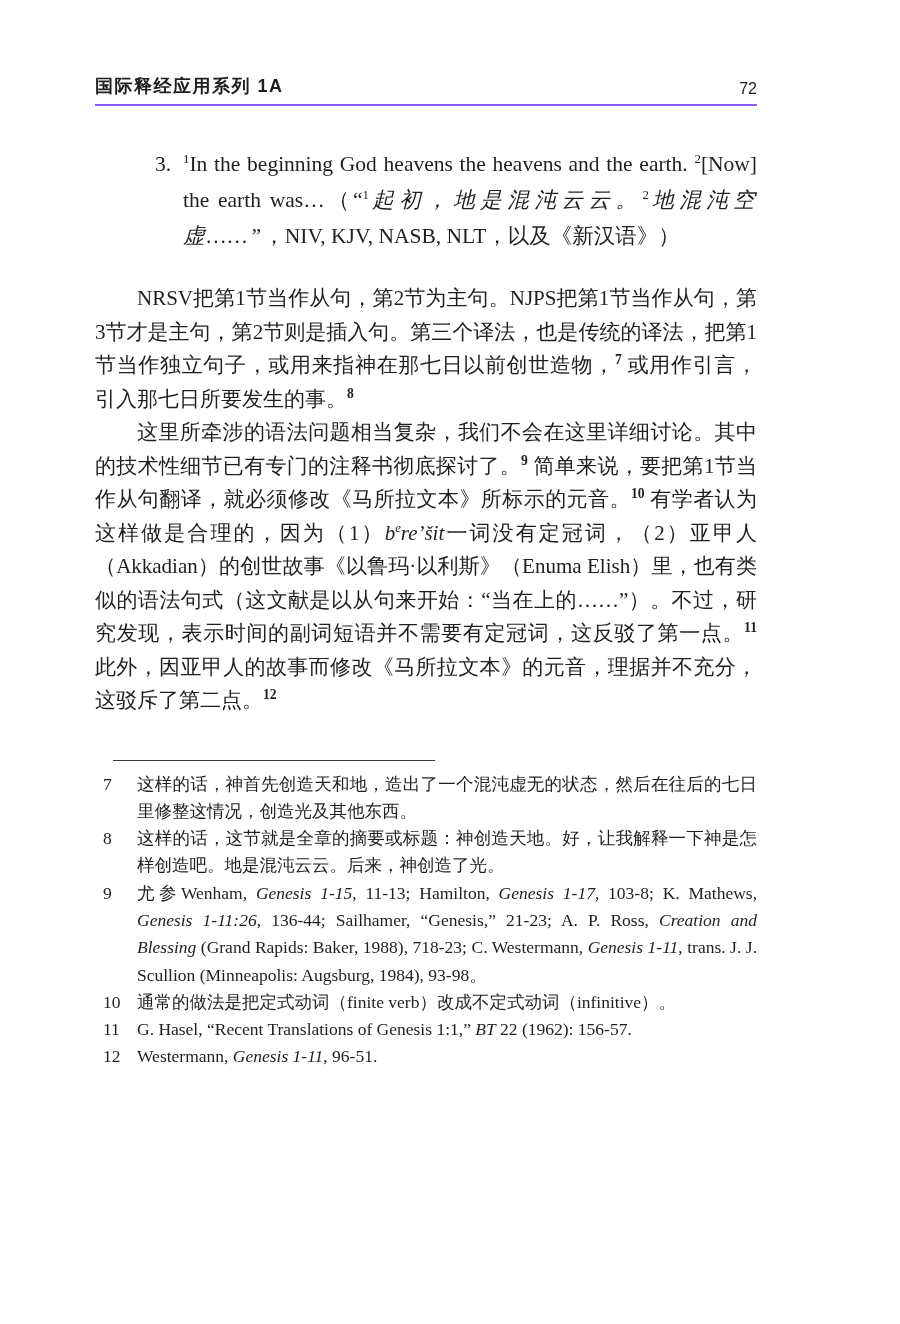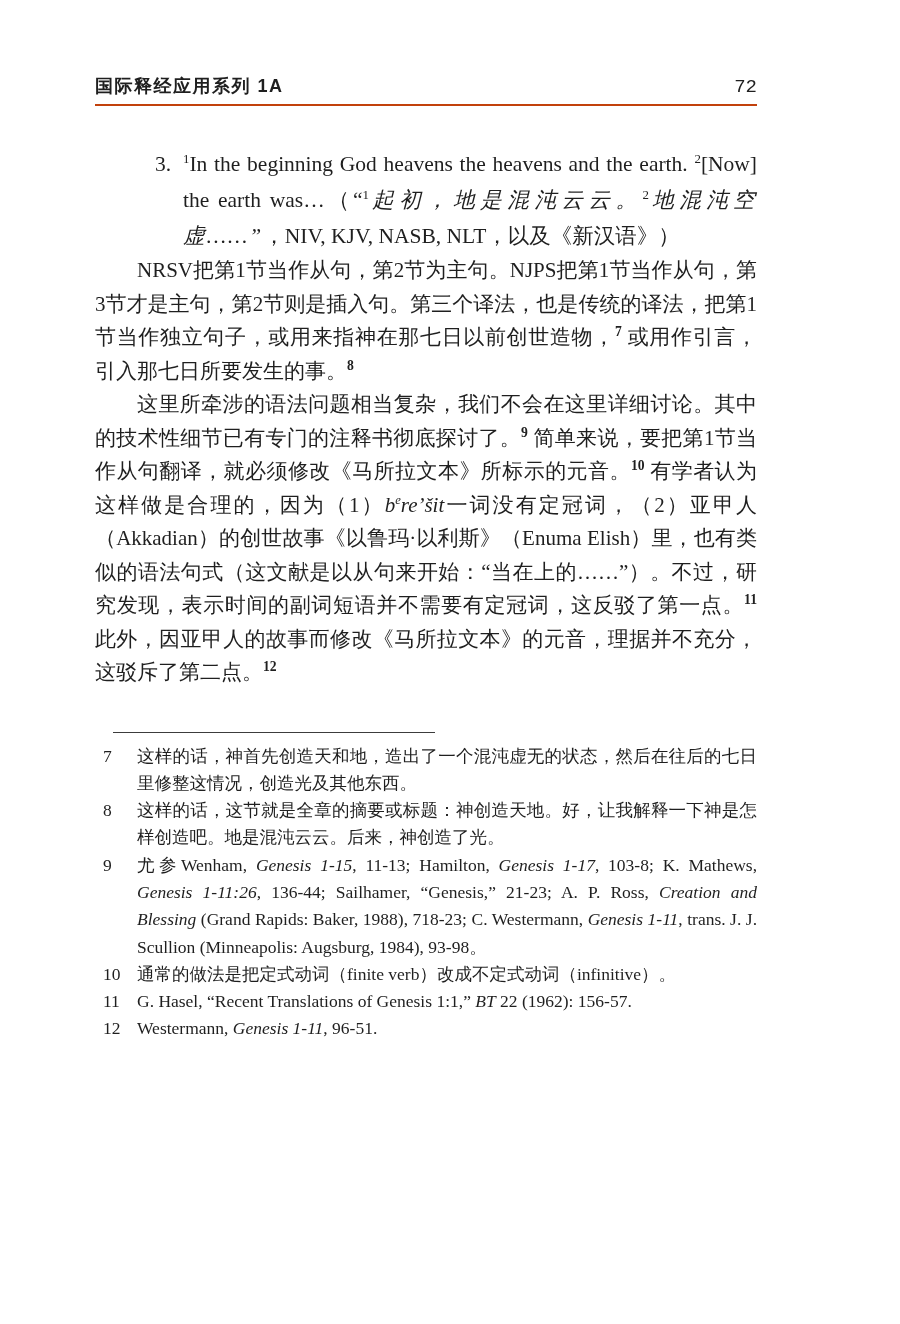--- a/index.html
+++ b/index.html
@@ -9,35 +9,36 @@
     color: #1f1f1f;
     font-family: "Liberation Serif", "DejaVu Serif", serif;
     overflow: hidden;
   }
   .page { width: 900px; height: 1324px; position: relative; }
   .content { margin-left: 95px; width: 662px; }
 
   .header {
     display: flex; justify-content: space-between; align-items: flex-end;
     padding-top: 74px; padding-bottom: 6px;
-    border-bottom: 2px solid #c2410c;
+    border-bottom: 2px solid #8b5cf6;
     font-family: "Liberation Sans", "DejaVu Sans", sans-serif;
   }
   .series { font-size: 18px; font-weight: 600; letter-spacing: 1.5px; }
-  .pagenum { font-size: 19px; font-weight: 400; font-family: Liberation Mono, monospace; }
+  .pagenum { font-size: 16px; font-weight: 400; }
 
   .quote {
     margin-top: 40px; margin-left: 60px;
     display: flex;
     font-size: 21.5px; line-height: 36px;
   }
   .qnum { flex: none; width: 28px; }
   .qtext { flex: 1; text-align: justify; }
 
   .bodytext {
+    margin-top: 28px;
     font-size: 21px; line-height: 33.5px;
     text-align: justify; text-justify: inter-character;
   }
   .body-p { margin: 0; text-indent: 2em; }
 
   .fnrule {
     margin-top: 42px; margin-left: 18px;
     width: 322px; height: 0;
     border-top: 1.5px solid #3c3c3c;
   }

